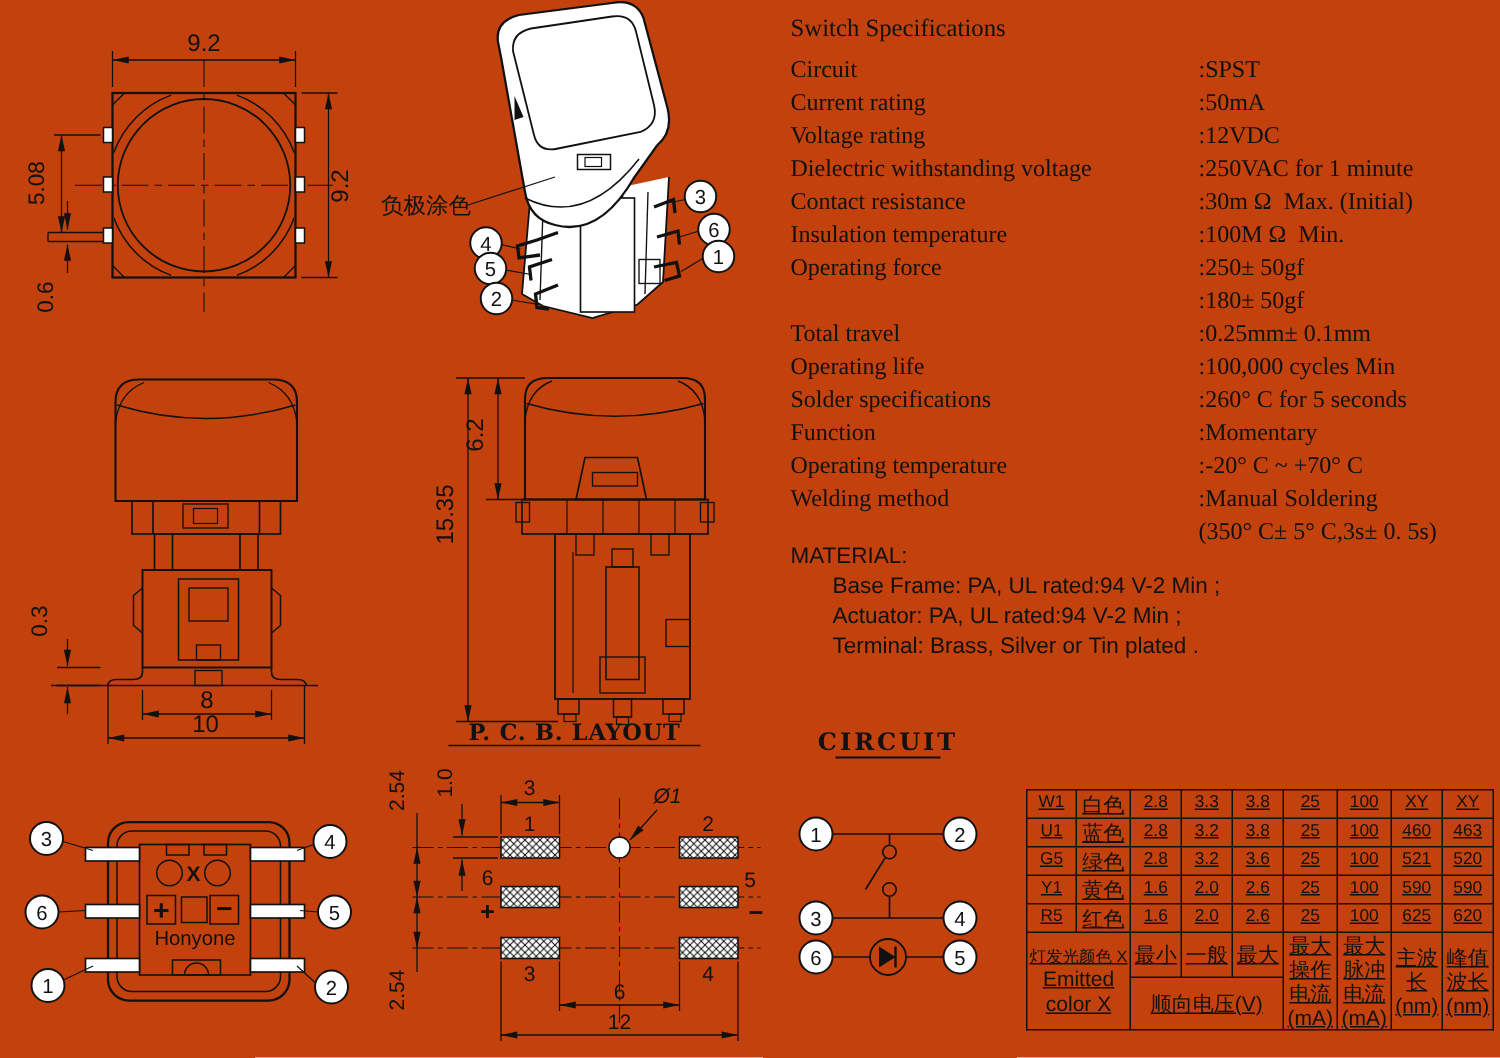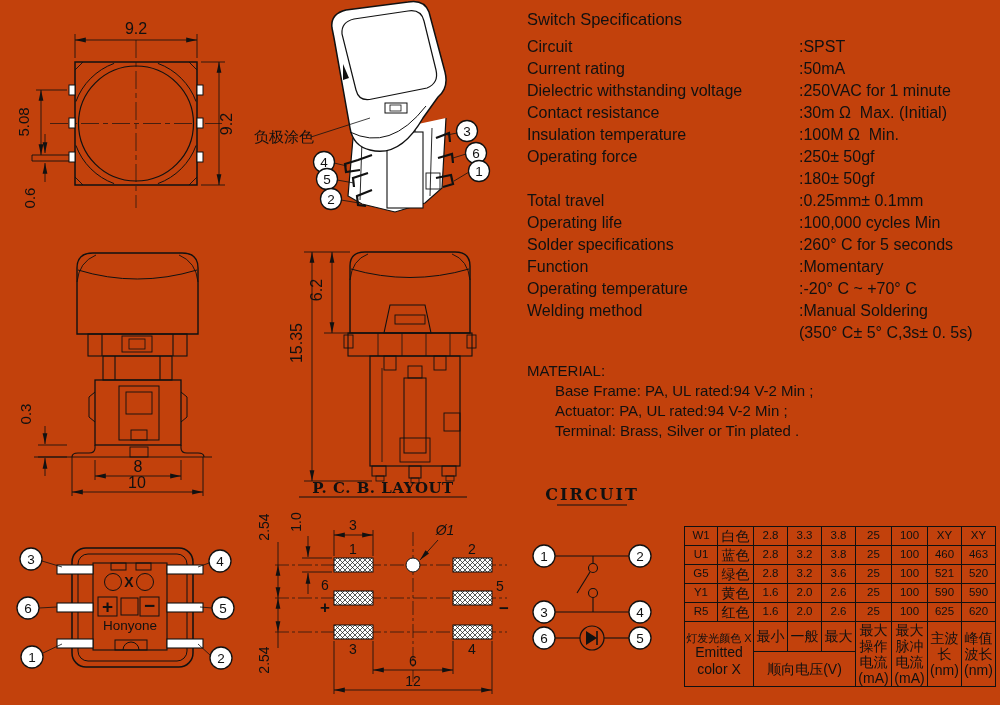--- a/index.html
+++ b/index.html
@@ -2,30 +2,30 @@
 <html><head>
 <meta charset="utf-8">
 <style>
   html,body{margin:0;padding:0;background:#fff;}
   #sheet{position:relative;width:1000px;height:705px;background:#c2410c;overflow:hidden;
          font-family:"Liberation Sans",sans-serif;color:#111;}
   .panel{position:absolute;}
   svg text{font-family:"Liberation Sans",sans-serif;fill:#111;}
   svg .cadtitle{font-family:"DejaVu Serif",serif;font-weight:bold;}
   
-  #specs{position:absolute;left:527px;top:8px;width:468px;}
+  #specs{position:absolute;left:527px;top:8px;width:468px;font-family:Liberation Serif, serif;}
   .specs-title{font-size:16.5px;line-height:22px;margin-bottom:6px;}
   .spec-row{position:relative;height:22px;font-size:16px;line-height:22px;white-space:nowrap;}
   .spec-label{position:absolute;left:0;}
   .spec-value{position:absolute;left:272px;white-space:pre;}
   
   #material{position:absolute;left:527px;top:361px;font-size:15px;line-height:20px;}
   #material .mline{padding-left:28px;white-space:nowrap;}
   
-  #led-table{position:absolute;left:684px;top:526px;border-collapse:collapse;table-layout:fixed;}
+  #led-table{position:absolute;left:684px;top:526px;border-collapse:collapse;table-layout:fixed;text-decoration:underline;}
   #led-table td{border:1px solid #111;text-align:center;vertical-align:middle;padding:0;
                 font-size:11.5px;line-height:1.15;overflow:hidden;}
   #led-table tr.data{height:19px;}
   #led-table td.cn{font-size:14px;}
   #led-table .lbl1{font-size:11px;}
   #led-table .lbl2{font-size:14px;}
 </style>
 </head>
 <body>
 
@@ -141,20 +141,24 @@
 
   <div id="specs">
     <div class="specs-title">Switch Specifications</div>
     <div class="spec-row">
         <span class="spec-label">Circuit</span>
         <span class="spec-value">:SPST</span>
       </div>
     <div class="spec-row">
         <span class="spec-label">Current rating</span>
         <span class="spec-value">:50mA</span>
+      </div>
+    <div class="spec-row">
+        <span class="spec-label">Voltage rating</span>
+        <span class="spec-value">:12VDC</span>
       </div>
     <div class="spec-row">
         <span class="spec-label">Dielectric withstanding voltage</span>
         <span class="spec-value">:250VAC for 1 minute</span>
       </div>
     <div class="spec-row">
         <span class="spec-label">Contact resistance</span>
         <span class="spec-value">:30m Ω  Max. (Initial)</span>
       </div>
     <div class="spec-row">

